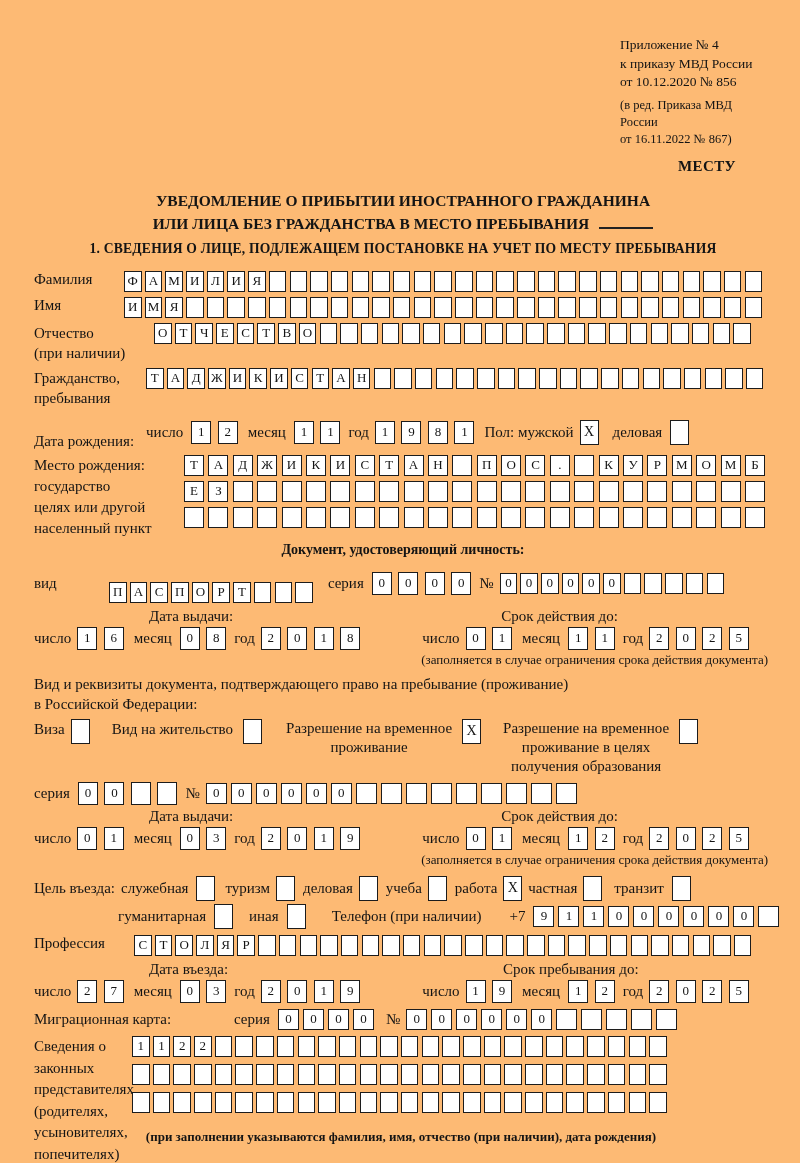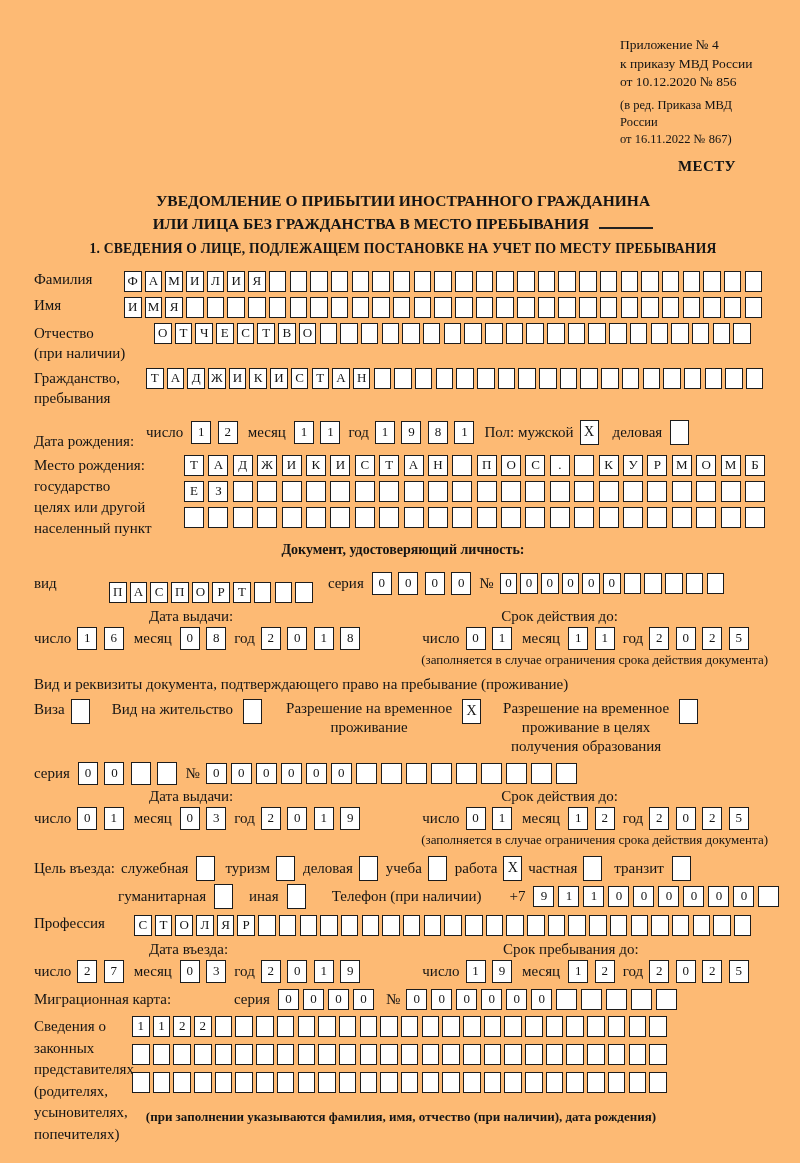--- a/index.html
+++ b/index.html
@@ -411,20 +411,21 @@
     <span class="cells cells-date">
         <span class="cell">2</span>
         <span class="cell">0</span>
         <span class="cell">2</span>
         <span class="cell">5</span>
       </span>
   </div>
   <div class="note mt2" style="text-align:right;padding-right:4px;">(заполняется в случае ограничения срока действия документа)</div>
 
   <div class="mt8" style="font-size:15px;">Вид и реквизиты документа, подтверждающего право на пребывание (проживание)</div>
+  <div class="mt3" style="font-size:15px;">в Российской Федерации:</div>
 
   <div class="row mt6">
     <span class="cbgroup">
       <span class="lbl mr6 lh">Виза</span>
       <span class="cb"></span>
     </span>
     <span class="cbgroup" style="margin-left:22px;">
       <span class="lbl mr10 lh">Вид на жительство</span>
       <span class="cb"></span>
     </span>

